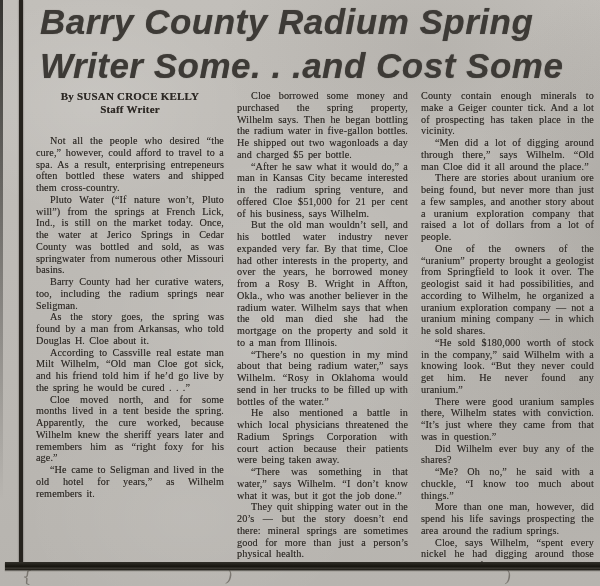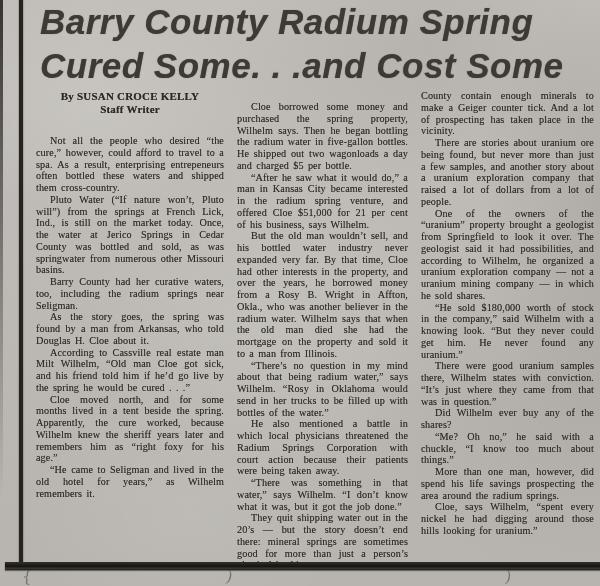--- a/index.html
+++ b/index.html
@@ -41,21 +41,21 @@
     letter-spacing: 0.5px;
     text-shadow: 0 0 1px rgba(55,52,48,0.55);
     white-space: nowrap;
   }
   .body-cols {
     position: absolute; left: 36px; top: 90px; width: 558px; height: 472px;
     display: flex; gap: 13px;
   }
   .col { overflow: hidden; }
   .col1 { width: 188px; }
-  .col2 { width: 171px; margin-top: 11px; }
+  .col2 { width: 171px; }
   .col3 { width: 173px; }
   .byline { text-align: center; font-weight: bold; font-size: 11px; line-height: 13px;
     color: #2c2824; margin-bottom: 19px; letter-spacing: 0.2px;
     text-shadow: 0 0 0.5px rgba(45,40,35,0.6); }
   .para {
     margin: 0; text-indent: 14px; text-align: justify;
     font-size: 10.2px; line-height: 11.75px;
     color: #2f2b27; word-spacing: 1.6px; letter-spacing: 0.1px;
     text-shadow: 0 0 0.5px rgba(48,43,38,0.55);
   }
@@ -76,21 +76,21 @@
 </head>
 <body>
 
 <div class="page">
 
   <div class="edge-strip"></div>
   <div class="rule-left"></div>
 
   <div class="headline">
     <div class="hl-line">Barry County Radium Spring</div>
-    <div class="hl-line">Cured Some. . .and Cost Some</div>
+    <div class="hl-line">Writer Some. . .and Cost Some</div>
   </div>
 
   <div class="body-cols">
     <div class="col col1">
       <div class="byline">
         <div>By SUSAN CROCE KELLY</div>
         <div>Staff Writer</div>
       </div>
       <div>
           <p class="para">Not all the people who desired “the cure,” however, could afford to travel to a spa. As a result, enterprising entrepeneurs often bottled these waters and shipped them cross-country.</p>
@@ -107,20 +107,21 @@
         <p class="para">“After he saw what it would do,” a man in Kansas City became interested in the radium spring venture, and offered Cloe $51,000 for 21 per cent of his business, says Wilhelm.</p>
         <p class="para">But the old man wouldn’t sell, and his bottled water industry never expanded very far. By that time, Cloe had other interests in the property, and over the years, he borrowed money from a Rosy B. Wright in Affton, Okla., who was another believer in the radium water. Wilhelm says that when the old man died she had the mortgage on the property and sold it to a man from Illinois.</p>
         <p class="para">“There’s no question in my mind about that being radium water,” says Wilhelm. “Rosy in Oklahoma would send in her trucks to be filled up with bottles of the water.”</p>
         <p class="para">He also mentioned a battle in which local physicians threatened the Radium Springs Corporation with court action because their patients were being taken away.</p>
         <p class="para">“There was something in that water,” says Wilhelm. “I don’t know what it was, but it got the job done.”</p>
         <p class="para">They quit shipping water out in the 20’s — but the story doesn’t end there: mineral springs are sometimes good for more than just a person’s physical health.</p>
         <p class="para">The radium springs in Barry</p>
       </div>
     <div class="col col3">
         <p class="para noindent">County contain enough minerals to make a Geiger counter tick. And a lot of prospecting has taken place in the vicinity.</p>
+        <p class="para">“Men did a lot of digging around through there,” says Wilhelm. “Old man Cloe did it all around the place.”</p>
         <p class="para">There are stories about uranium ore being found, but never more than just a few samples, and another story about a uranium exploration company that raised a lot of dollars from a lot of people.</p>
         <p class="para">One of the owners of the “uranium” property brought a geologist from Springfield to look it over. The geologist said it had possibilities, and according to Wilhelm, he organized a uranium exploration company — not a uranium mining company — in which he sold shares.</p>
         <p class="para">“He sold $180,000 worth of stock in the company,” said Wilhelm with a knowing look. “But they never could get him. He never found any uranium.”</p>
         <p class="para">There were good uranium samples there, Wilhelm states with conviction. “It’s just where they came from that was in question.”</p>
         <p class="para">Did Wilhelm ever buy any of the shares?</p>
         <p class="para">“Me? Oh no,” he said with a chuckle, “I know too much about things.”</p>
         <p class="para">More than one man, however, did spend his life savings prospecting the area around the radium springs.</p>
         <p class="para">Cloe, says Wilhelm, “spent every nickel he had digging around those hills looking for uranium.”</p>
       </div>
   </div>

